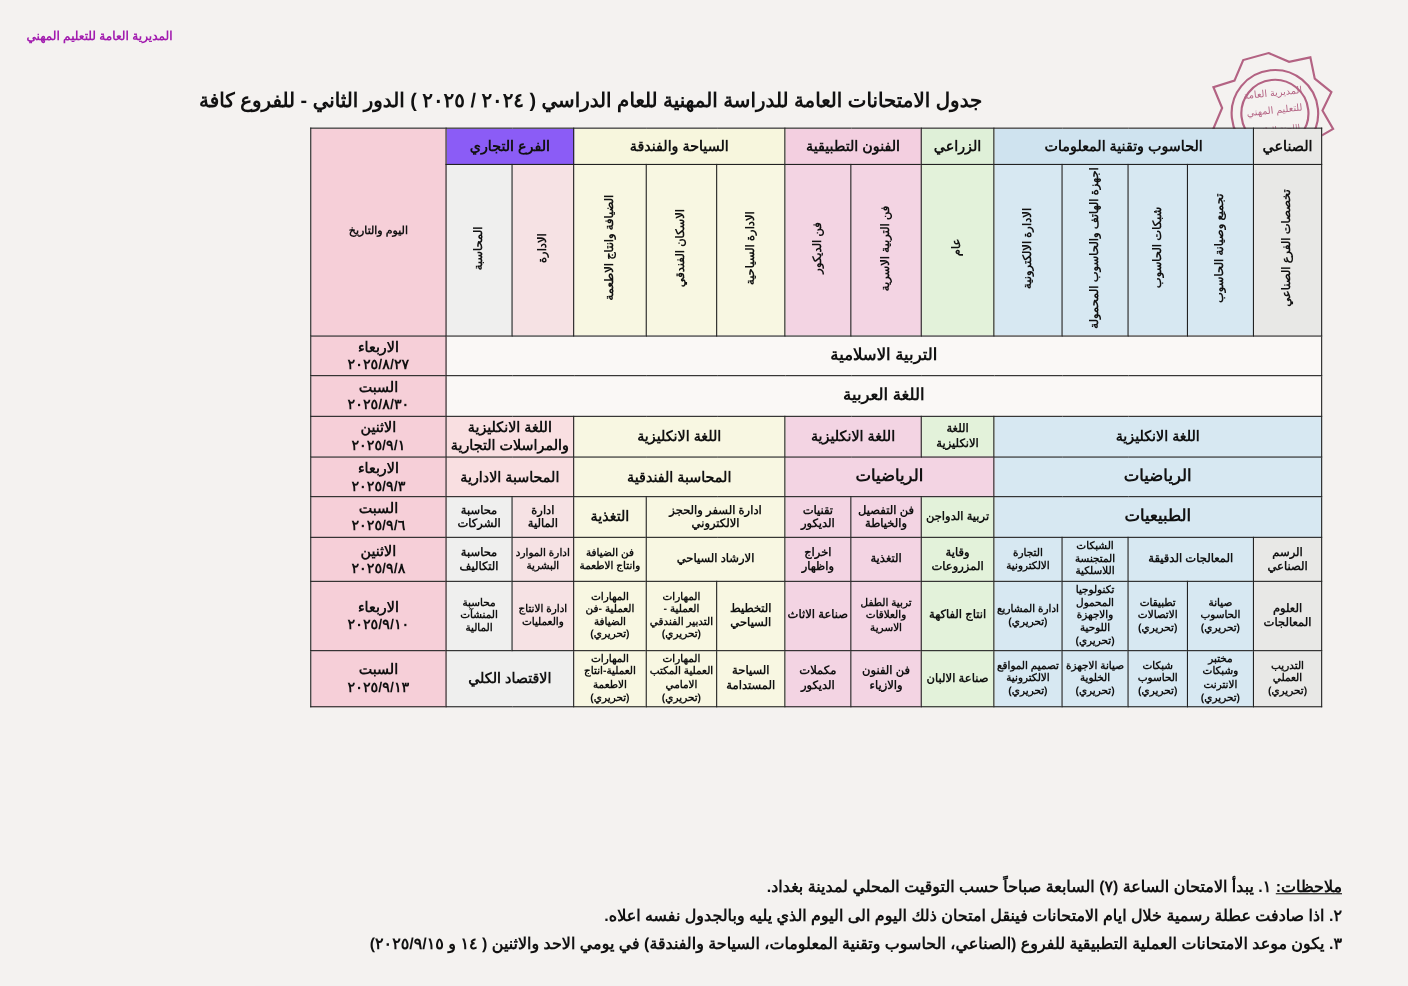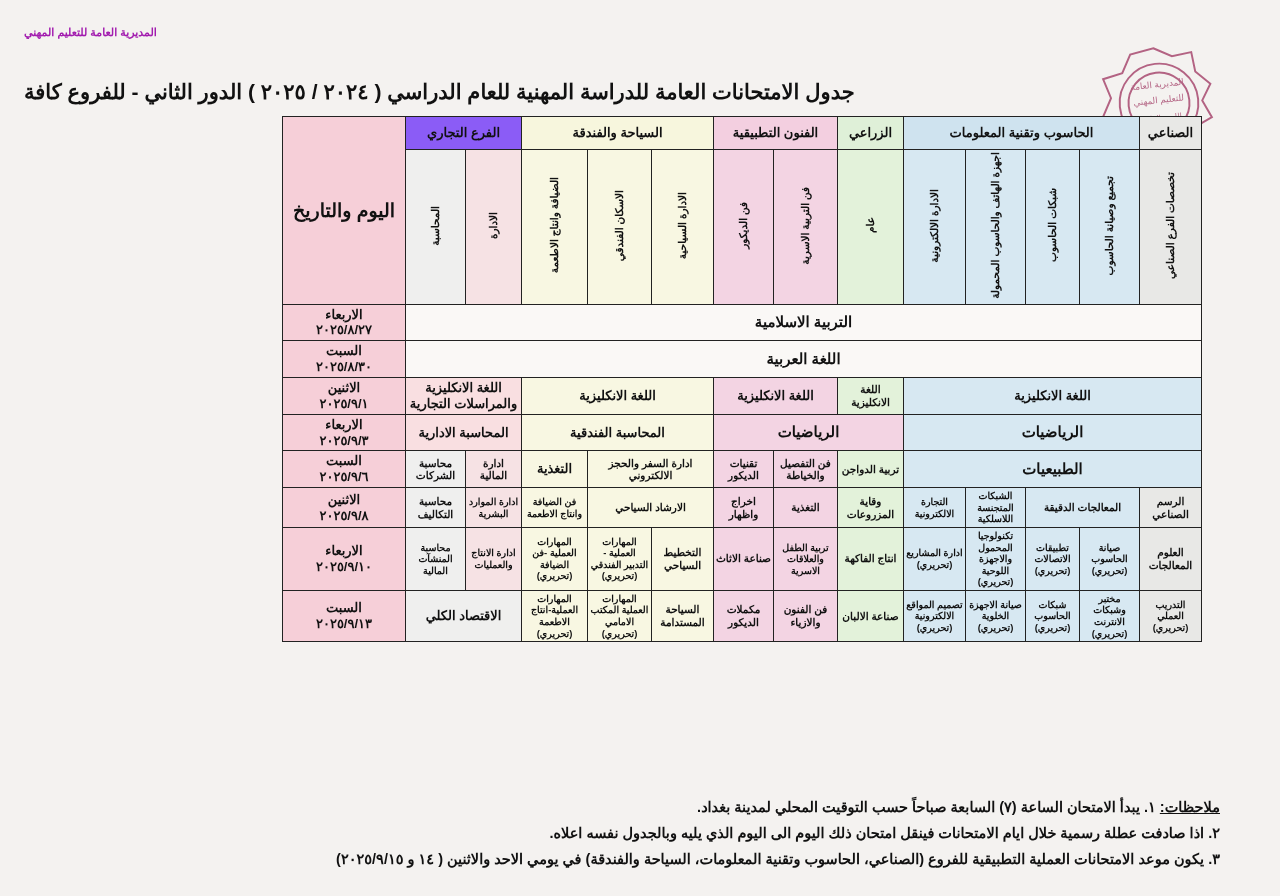--- a/index.html
+++ b/index.html
@@ -34,22 +34,22 @@
     margin-bottom: 5px;
     direction: rtl;
     text-align: left;
     letter-spacing: 0;
   }
   .title {
     position: absolute;
     top: 80px;
     left: 24px;
     right: 230px;
-    text-align: left;
-    font-size: 21px;
+    text-align: center;
+    font-size: 18px;
     font-weight: bold;
     direction: rtl;
   }
   
   .stamp {
     position: absolute;
     top: 44px;
     right: 62px;
     width: 118px;
     height: 118px;
@@ -171,21 +171,21 @@
       </colgroup>
     <thead>
       <tr id="grp-row">
 
       <th class="head-grp grp-industrial" colspan="1">الصناعي</th>
           <th class="head-grp grp-computer" colspan="4">الحاسوب وتقنية المعلومات</th>
           <th class="head-grp grp-agri" colspan="1">الزراعي</th>
           <th class="head-grp grp-applied" colspan="2">الفنون التطبيقية</th>
           <th class="head-grp grp-tourism" colspan="3">السياحة والفندقة</th>
           <th class="head-grp grp-commerce" colspan="2">الفرع التجاري</th>
-          <th class="daycol" rowspan="2" style="font-size: 19px;">اليوم والتاريخ</th>
+          <th class="daycol" rowspan="2" style="font-size: 10px;">اليوم والتاريخ</th>
         </tr>
       <tr id="sub-row">
 
       <th class="head-sub c-ind"><span class="rot">تخصصات الفرع الصناعي</span></th>
           <th class="head-sub c-comp"><span class="rot">تجميع وصيانة الحاسوب</span></th>
           <th class="head-sub c-comp"><span class="rot">شبكات الحاسوب</span></th>
           <th class="head-sub c-comp"><span class="rot">اجهزة الهاتف والحاسوب المحمولة</span></th>
           <th class="head-sub c-comp"><span class="rot">الادارة الالكترونية</span></th>
           <th class="head-sub c-agri"><span class="rot">عام</span></th>
           <th class="head-sub c-app"><span class="rot">فن التربية الاسرية</span></th>

